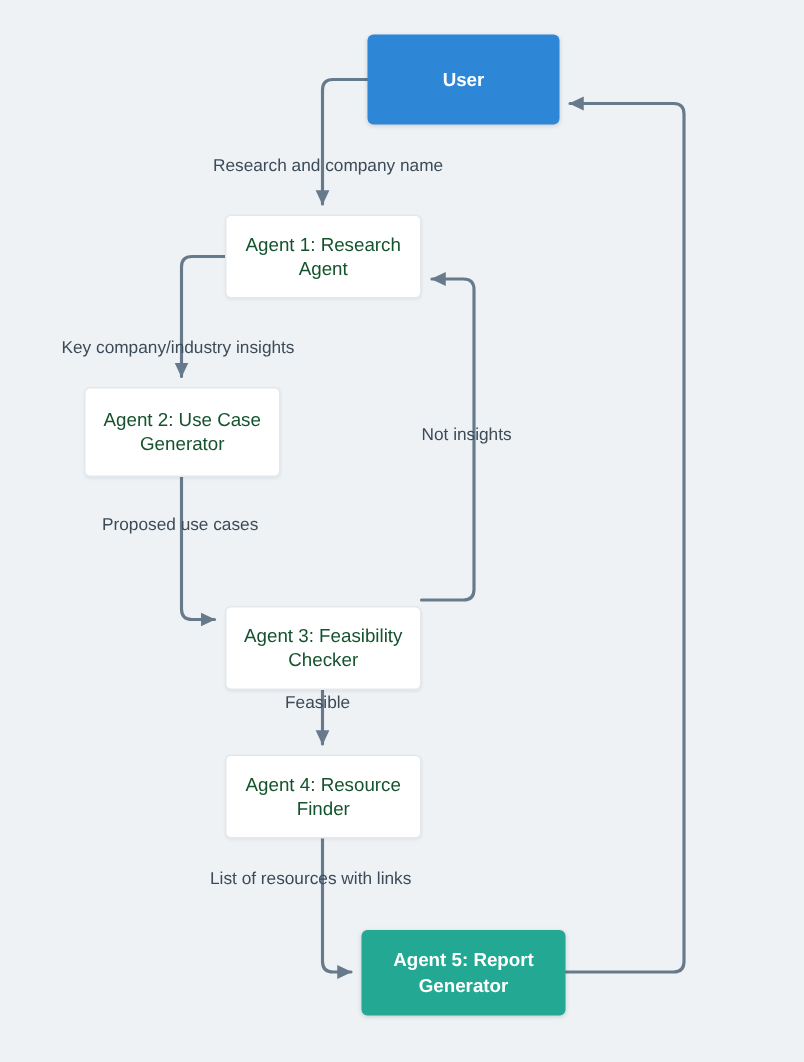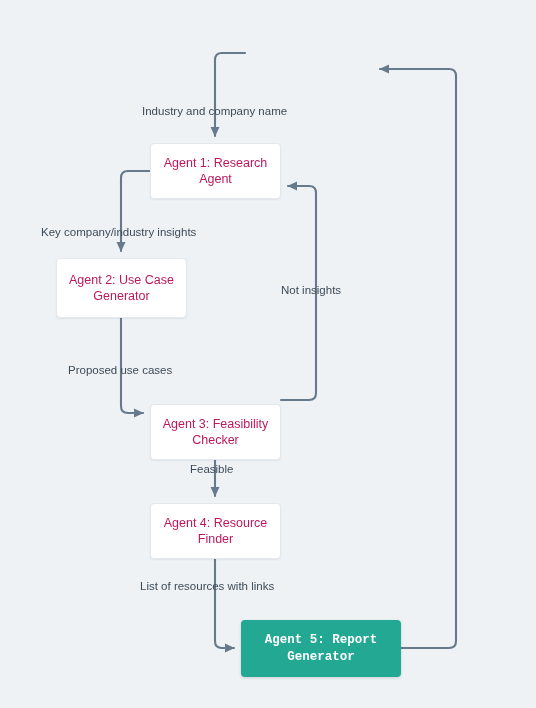--- a/index.html
+++ b/index.html
@@ -36,21 +36,21 @@
     align-items: center;
     justify-content: center;
     text-align: center;
     border-radius: 4px;
     line-height: 1.32;
     padding: 4px 8px;
   }
   .node-plain {
     background: #ffffff;
     border: 1px solid #e3e8ec;
-    color: #be185d;
+    color: #14532d;
     font-size: 12.5px;
     font-weight: 400;
     box-shadow: 0 1px 2px rgba(40,55,70,0.07);
   }
   .node-user {
     background: #2e86d6;
     color: #ffffff;
     font-size: 12.5px;
     font-weight: bold;
     border: none;
@@ -95,41 +95,44 @@
       <path d="M 281 400 L 309 400 Q 316 400 316 393 L 316 193 Q 316 186 309 186 L 288 186"></path>
 
       <path d="M 215 442 L 215 496"></path>
 
       <path d="M 215 559 L 215 641 Q 215 648 222 648 L 234 648"></path>
 
       <path d="M 377 648 L 449 648 Q 456 648 456 641 L 456 76 Q 456 69 449 69 L 380 69"></path>
     </g>
   </svg>
 
+  <div class="node node-user" style="left:245px; top:23px; width:128px; height:60px;">
+    <span>User</span>
+  </div>
 
   <div class="node node-plain" style="left:150px; top:143px; width:131px; height:56px;">
     <span>Agent 1: Research Agent</span>
   </div>
 
   <div class="node node-plain" style="left:56px; top:258px; width:131px; height:60px;">
     <span>Agent 2: Use Case Generator</span>
   </div>
 
   <div class="node node-plain" style="left:150px; top:404px; width:131px; height:56px;">
     <span>Agent 3: Feasibility Checker</span>
   </div>
 
   <div class="node node-plain" style="left:150px; top:503px; width:131px; height:56px;">
     <span>Agent 4: Resource Finder</span>
   </div>
 
-  <div class="node node-report" style="left:241px; top:620px; width:160px; height:57px;font-family:Liberation Mono, monospace;">
+  <div class="node node-report" style="left:241px; top:620px; width:136px; height:57px;">
     <span>Agent 5: Report Generator</span>
   </div>
 
-  <div class="edge-label" style="left:142px; top:106px;">Industry and company name</div>
+  <div class="edge-label" style="left:142px; top:106px;">Research and company name</div>
   <div class="edge-label" style="left:41px; top:227px;">Key company/industry insights</div>
-  <div class="edge-label" style="left:68px; top:345px;margin-top:20px;">Proposed use cases</div>
+  <div class="edge-label" style="left:68px; top:345px;">Proposed use cases</div>
   <div class="edge-label" style="left:281px; top:285px;">Not insights</div>
   <div class="edge-label" style="left:190px; top:464px;text-align:right;">Feasible</div>
   <div class="edge-label" style="left:140px; top:581px;">List of resources with links</div>
 
 </div>
 
 </body></html>

